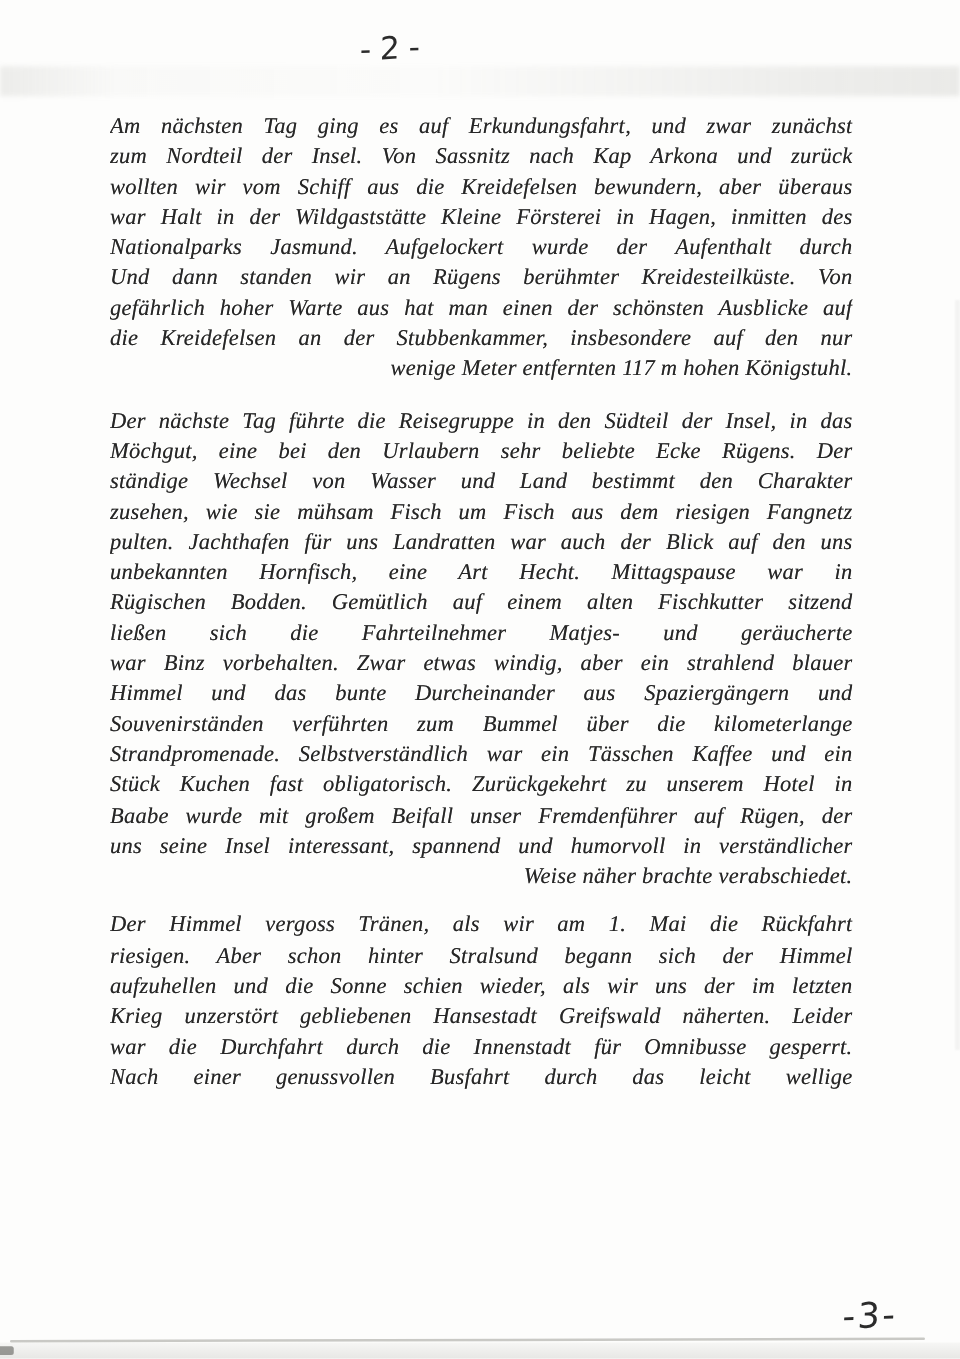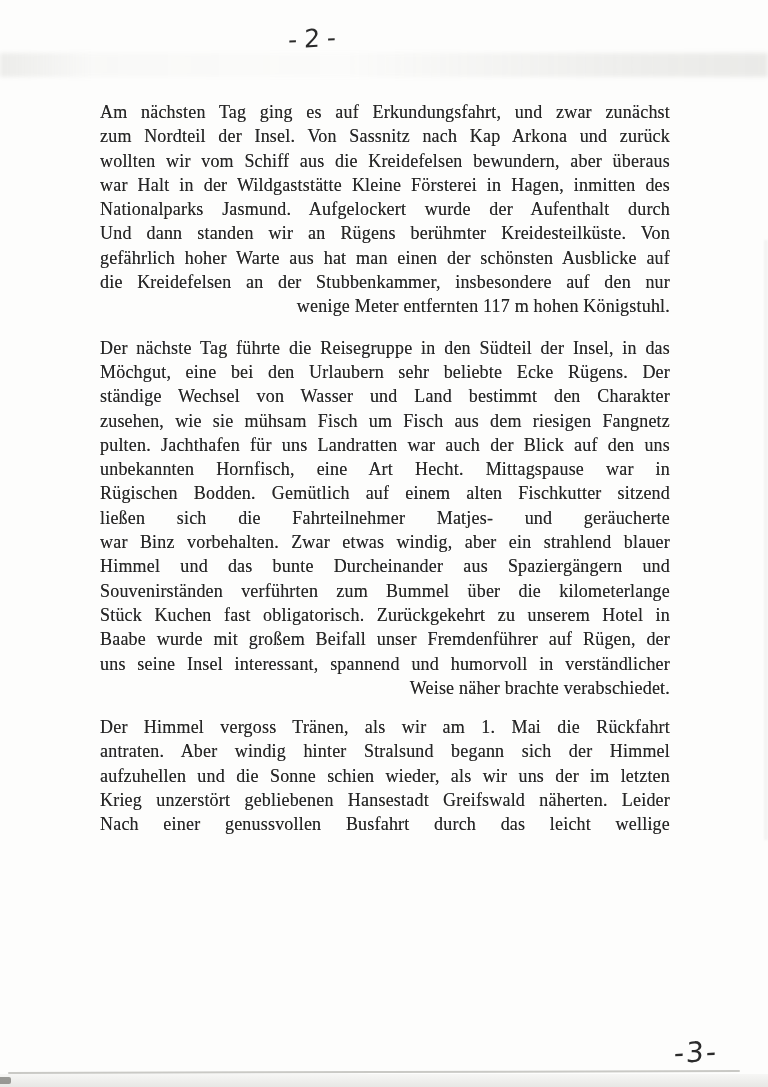--- a/index.html
+++ b/index.html
@@ -61,21 +61,21 @@
   }
   .text-block {
     position: absolute;
     left: 88px; top: 88px;
     width: 594px;
     color: #262626;
     font-size: 18px;
     letter-spacing: 0.2px;
     text-shadow: 0 0 0.4px rgba(20,20,20,0.55);
   }
-  .para { margin: 12px; }
+  .para { margin: 0; font-style: italic; }
   .para:nth-child(2) { margin-top: 17px; }
   .para:nth-child(3) { margin-top: 15px; }
   .line {
     height: 24.3px;
     line-height: 24.3px;
     overflow: hidden;
     white-space: nowrap;
     text-align: right;
   }
   .line.j {
@@ -135,30 +135,32 @@
         <div class="line j">Möchgut, eine bei den Urlaubern sehr beliebte Ecke Rügens. Der</div>
         <div class="line j">ständige Wechsel von Wasser und Land bestimmt den Charakter</div>
         <div class="line j">zusehen, wie sie mühsam Fisch um Fisch aus dem riesigen Fangnetz</div>
         <div class="line j">pulten. Jachthafen für uns Landratten war auch der Blick auf den uns</div>
         <div class="line j">unbekannten Hornfisch, eine Art Hecht. Mittagspause war in</div>
         <div class="line j">Rügischen Bodden. Gemütlich auf einem alten Fischkutter sitzend</div>
         <div class="line j">ließen sich die Fahrteilnehmer Matjes- und geräucherte</div>
         <div class="line j">war Binz vorbehalten. Zwar etwas windig, aber ein strahlend blauer</div>
         <div class="line j">Himmel und das bunte Durcheinander aus Spaziergängern und</div>
         <div class="line j">Souvenirständen verführten zum Bummel über die kilometerlange</div>
+        <div class="line j">Strandpromenade. Selbstverständlich war ein Tässchen Kaffee und ein</div>
         <div class="line j">Stück Kuchen fast obligatorisch. Zurückgekehrt zu unserem Hotel in</div>
         <div class="line j">Baabe wurde mit großem Beifall unser Fremdenführer auf Rügen, der</div>
         <div class="line j">uns seine Insel interessant, spannend und humorvoll in verständlicher</div>
         <div class="line">Weise näher brachte verabschiedet.</div>
       </div>
     <div class="para">
         <div class="line j">Der Himmel vergoss Tränen, als wir am 1. Mai die Rückfahrt</div>
-        <div class="line j">antraten. Aber windig hinter Stralsund begann sich der Himmel</div>
+        <div class="line j">riesigen. Aber schon hinter Stralsund begann sich der Himmel</div>
         <div class="line j">aufzuhellen und die Sonne schien wieder, als wir uns der im letzten</div>
         <div class="line j">Krieg unzerstört gebliebenen Hansestadt Greifswald näherten. Leider</div>
+        <div class="line j">war die Durchfahrt durch die Innenstadt für Omnibusse gesperrt.</div>
         <div class="line j">Nach einer genussvollen Busfahrt durch das leicht wellige</div>
       </div>
   </div>
 
   <div class="pagenum-bottom">-3-</div>
 
   <div class="artifact-bottom-line"></div>
   <div class="artifact-bottom-strip"></div>
   <div class="artifact-corner-mark"></div>
 

